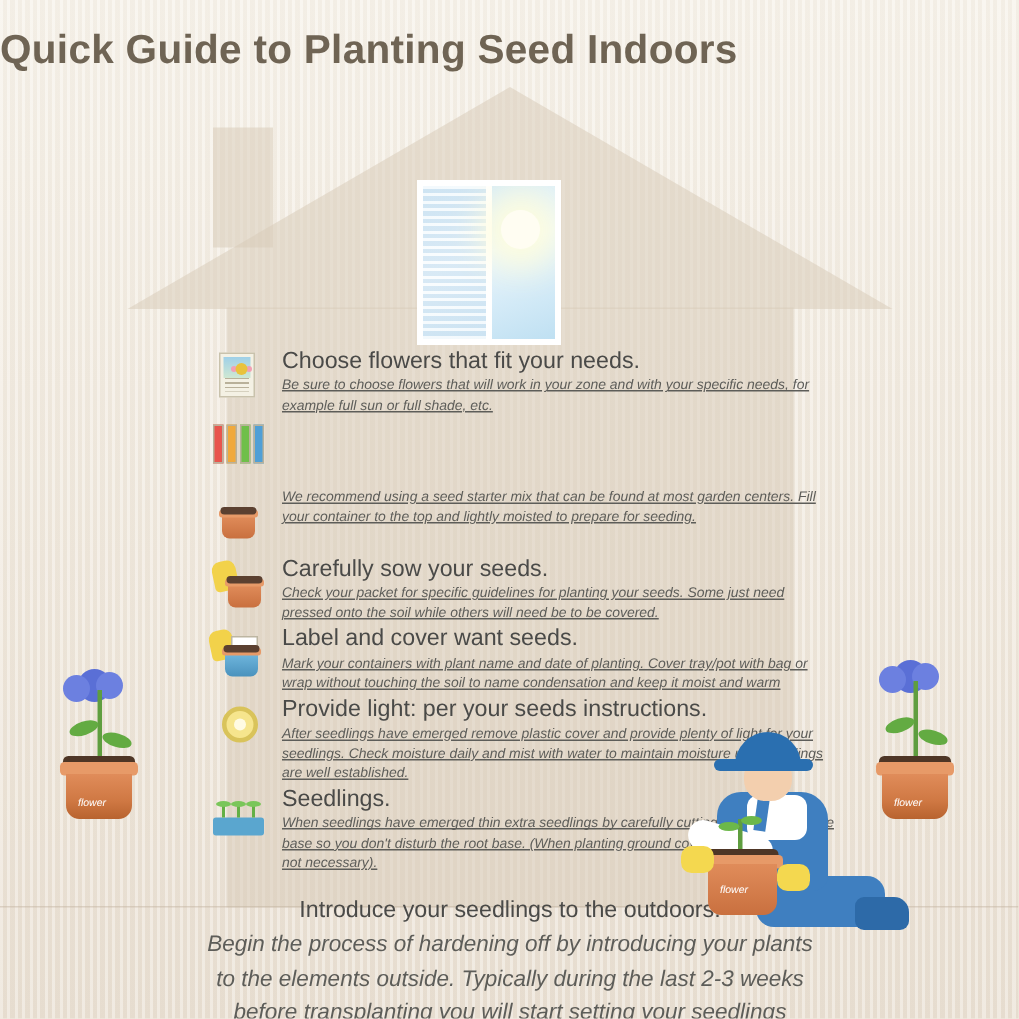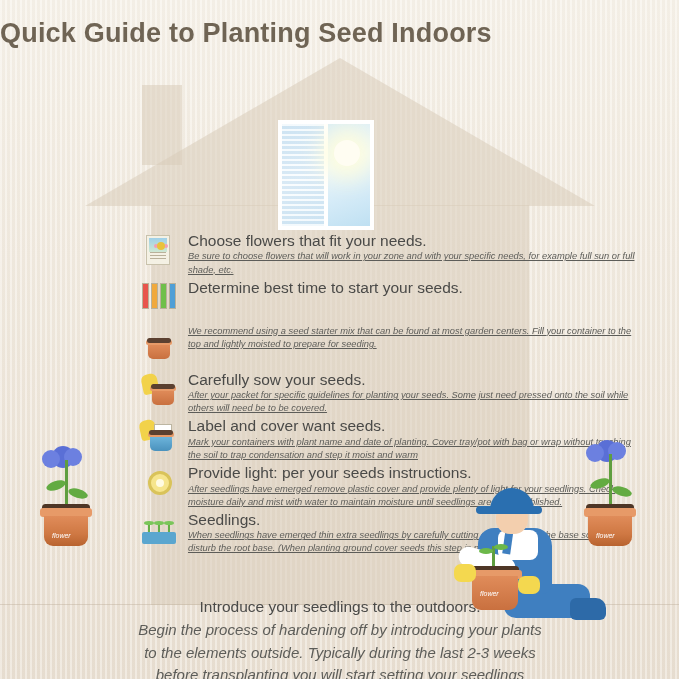--- a/index.html
+++ b/index.html
@@ -121,21 +121,21 @@
     border-radius: 50%;
     background: #fffdf2;
     box-shadow: 0 0 22px 14px rgba(255,253,220,0.9);
   }
 
   
   .steps {
     position: absolute;
     left: 136px;
     top: 232px;
-    width: 508px;
+    width: 420px;
   }
   .step {
     position: relative;
     min-height: 44px;
     padding-left: 52px;
     margin-bottom: 2px;
   }
   .step-head {
     font-size: 15.5px;
     color: #4a4a48;
@@ -510,53 +510,52 @@
 
     <div class="step">
       <div class="step-icon">
         <div class="packet-row">
           <span style="left:0;background:#e8554d;"></span>
           <span style="left:9px;background:#f0a93c;"></span>
           <span style="left:18px;background:#6fbf4a;"></span>
           <span style="left:27px;background:#4f9fd6;"></span>
         </div>
       </div>
-      <p class="step-head">Determine best time to start your seeds.</p>
     </div>
 
     <div class="step">
       <div class="step-icon">
         <div class="pot">
             <div class="soil"></div>
           </div>
       </div>
       <p class="step-body">We recommend using a seed starter mix that can be found at most garden centers. Fill your container to the top and lightly moisted to prepare for seeding.</p>
     </div>
 
     <div class="step">
       <div class="step-icon">
         <div class="hand"></div>
         <div class="pot" style="left:12px;">
             <div class="soil"></div>
           </div>
       </div>
       <p class="step-head">Carefully sow your seeds.</p>
-      <p class="step-body">After your packet for specific guidelines for planting your seeds.  Some just need pressed onto the soil while others will need be to be covered.</p>
+      <p class="step-body">Check your packet for specific guidelines for planting your seeds.  Some just need pressed onto the soil while others will need be to be covered.</p>
     </div>
 
     <div class="step">
       <div class="step-icon">
         <div class="hand" style="left:0;"></div>
         <div class="tag"></div>
         <div class="pot" style="left:10px;background:linear-gradient(180deg,#6fb6dd,#4a92bd);">
             <div class="soil"></div>
           </div>
       </div>
       <p class="step-head">Label and cover want seeds.</p>
-      <p class="step-body">Mark your containers with plant name and date of planting. Cover tray/pot with bag or wrap without touching the soil to trap condensation and step it moist and warm</p>
+      <p class="step-body">Mark your containers with plant name and date of planting. Cover tray/pot with bag or wrap without touching the soil to name condensation and keep it moist and warm</p>
     </div>
 
     <div class="step">
       <div class="step-icon">
         <div class="light-ring"></div>
       </div>
       <p class="step-head">Provide light: per your seeds instructions.</p>
       <p class="step-body">After seedlings have emerged remove plastic cover and provide plenty of light for your seedlings. Check moisture daily and mist with water to maintain moisture until seedlings are well established.</p>
     </div>
 

